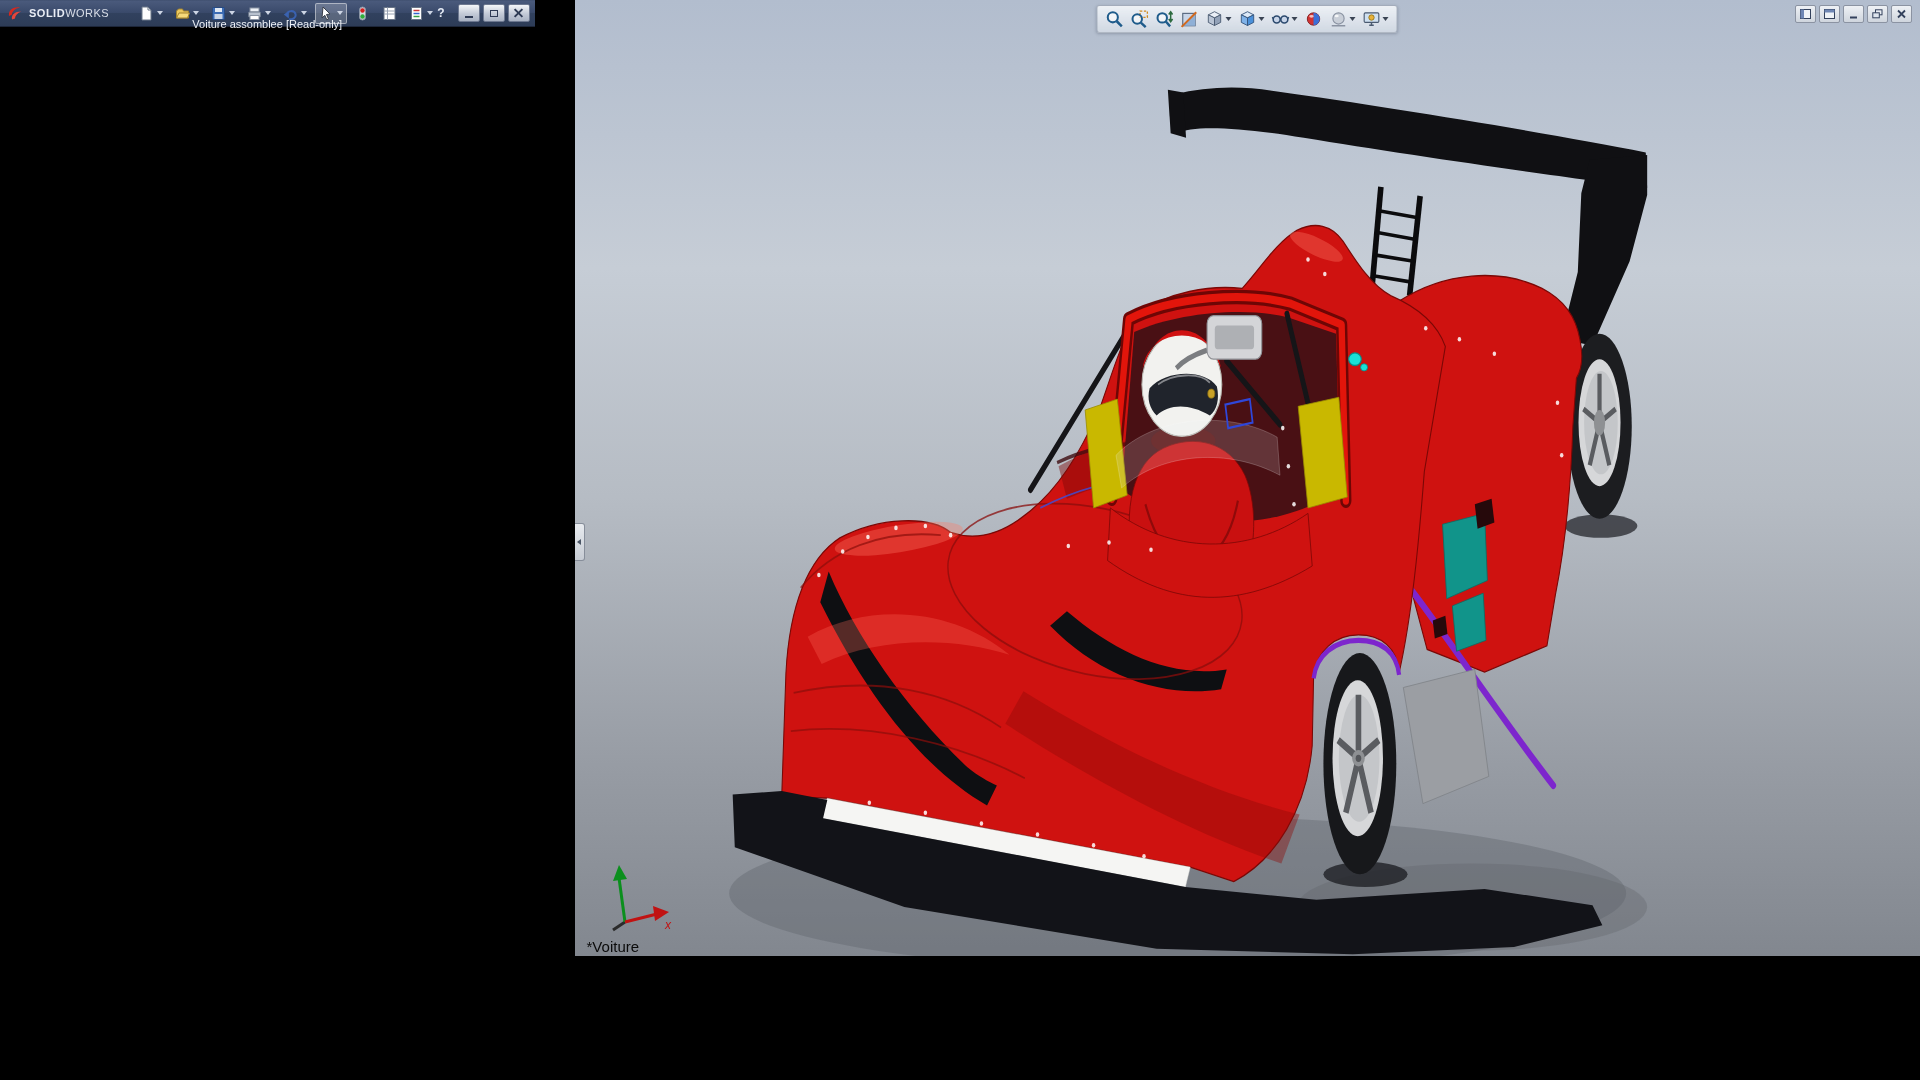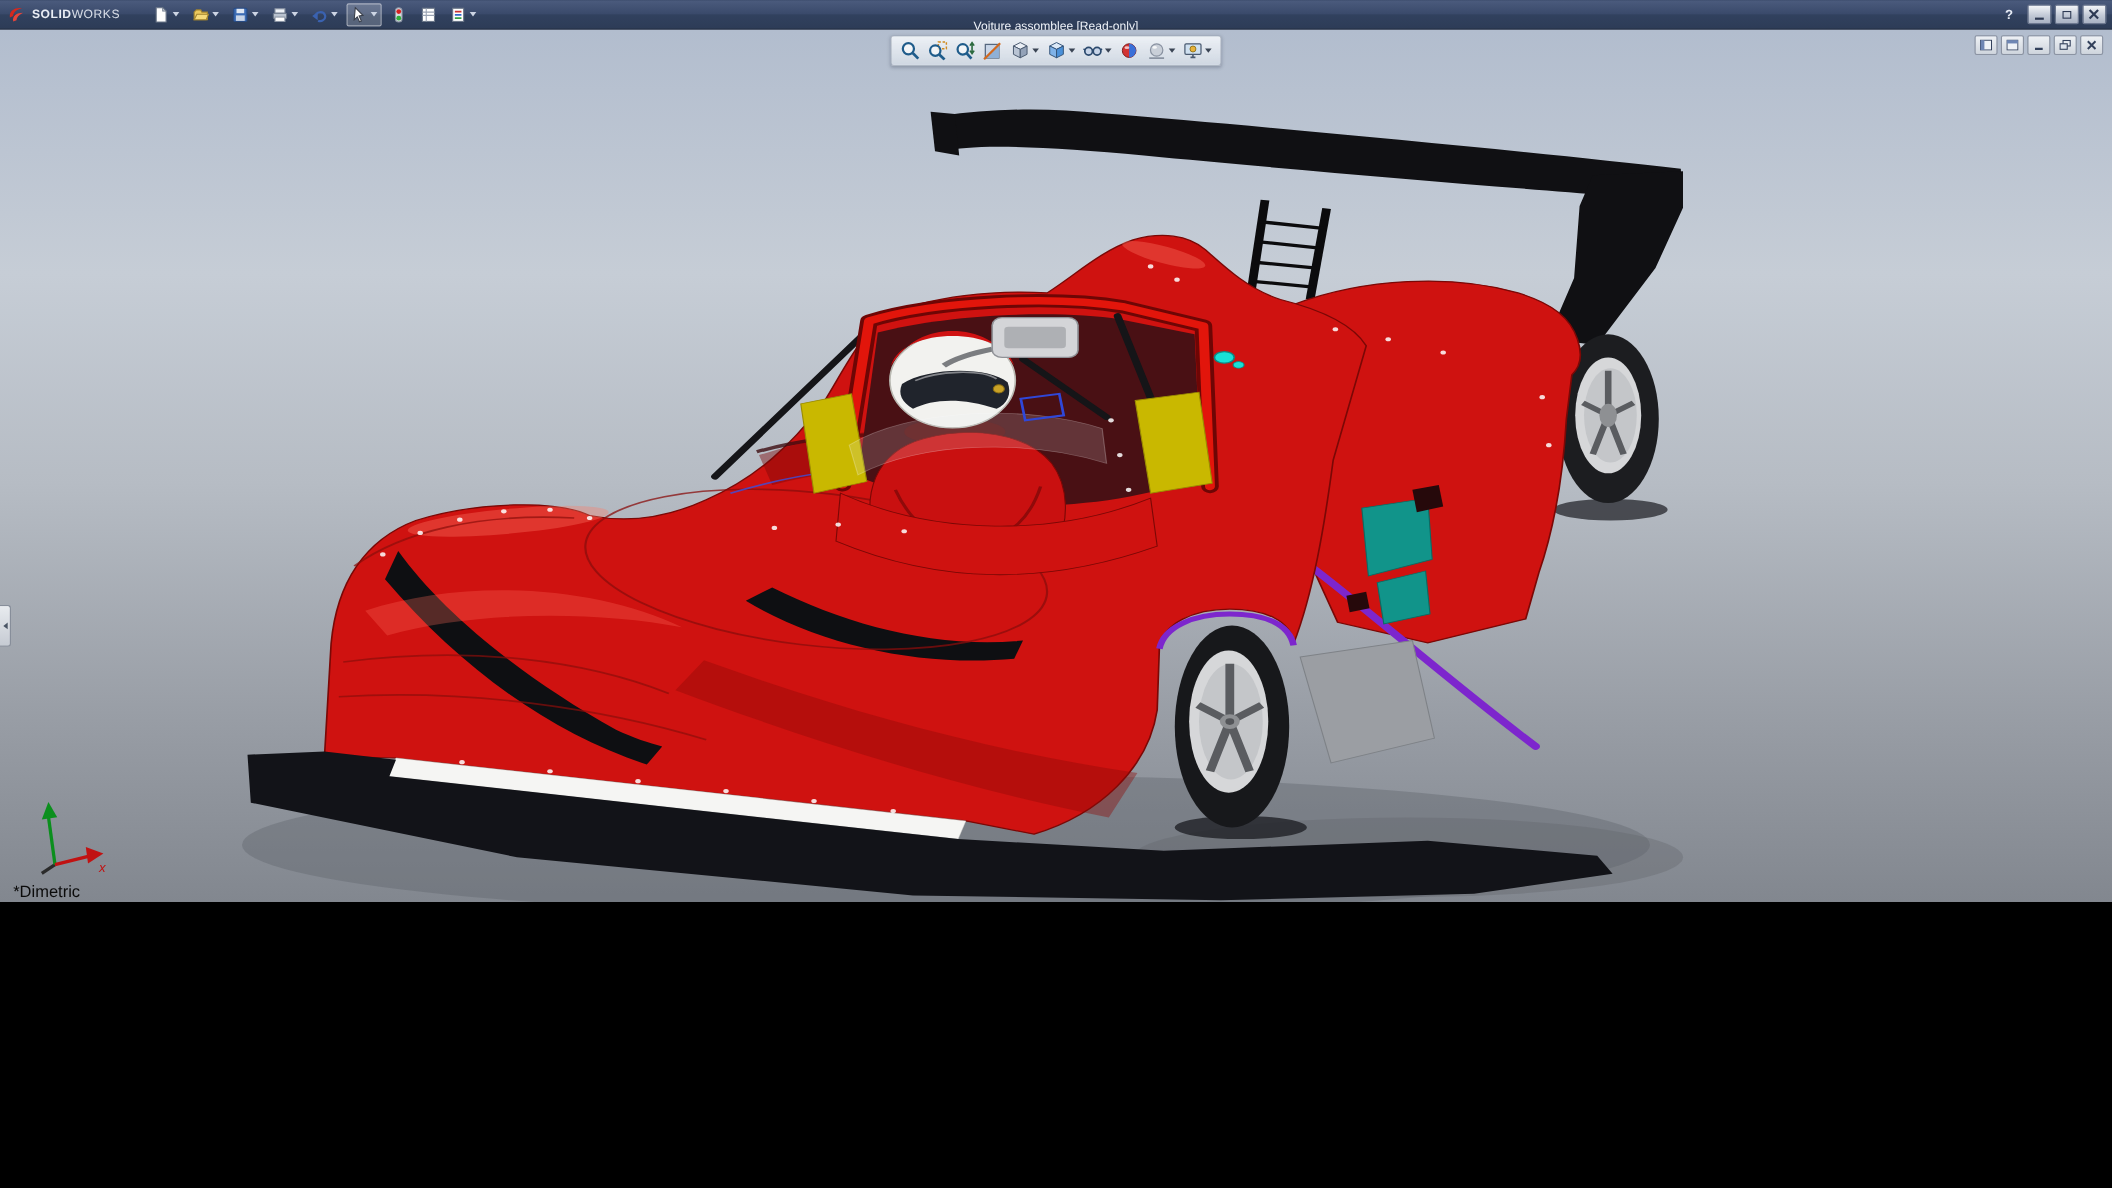--- a/index.html
+++ b/index.html
@@ -1,17 +1,17 @@
 <!DOCTYPE html>
 <html style="--car-red: #cf1210; --car-red-dark: #8f0a08; --wing-black: #101013; --stripe-white: #f5f5f3; --accent-yellow: #c9b800; --accent-teal: #11948a; --accent-purple: #7d26cd; --accent-cyan: #19e0d6; --titlebar-blue: #3a4a6b; --background-top: #b2bdce; --background-bottom: #82878f;"><head>
 <meta charset="utf-8">
 <style>
   html,body{margin:0;padding:0;background:#000;}
   body{width:1920px;height:1080px;overflow:hidden;font-family:"Liberation Sans",sans-serif;}
-  .app{width:1920px;height:820px;display:flex;flex-direction:column;}
+  .app{width:1920px;height:956px;display:flex;gap:40px;}
 
   
   .titlebar{height:26px;flex:0 0 26px;position:relative;display:flex;align-items:center;
     background:linear-gradient(180deg,#5d6d8c 0%,#42527270 0%,#4a5a7c 4%,#3a4a6b 48%,#31415e 52%,#2d3c57 100%);
     background-color:#394968;border-bottom:1px solid #1d2639;color:#e9edf5;}
   .logo{display:flex;align-items:center;gap:5px;margin-left:6px;}
   .brand{font-size:11px;letter-spacing:.5px;white-space:nowrap;}
   .brand b{font-weight:700;}
   .brand span{font-weight:400;opacity:.9;}
   .tb-tools{display:flex;align-items:center;gap:4px;margin-left:26px;}
@@ -430,15 +430,15 @@
 
     <svg class="triad" width="92" height="80" viewBox="0 0 92 80">
       <line x1="36" y1="62" x2="24" y2="70" stroke="#2b2b2b" stroke-width="3"></line>
       <line x1="36" y1="62" x2="30" y2="18" stroke="#0b8f1d" stroke-width="3"></line>
       <polygon points="24,21 30,5 38,19" fill="#0b8f1d"></polygon>
       <line x1="36" y1="62" x2="68" y2="54" stroke="#c11212" stroke-width="3"></line>
       <polygon points="64,46 80,52 66,61" fill="#c11212"></polygon>
       <text x="76" y="69" font-size="12" font-style="italic" fill="#c11212">x</text>
     </svg>
 
-    <div class="view-label">*Dimetric</div>
+    <div class="view-label">*Voiture</div>
   </div>
 </div>
 
 </body></html>

